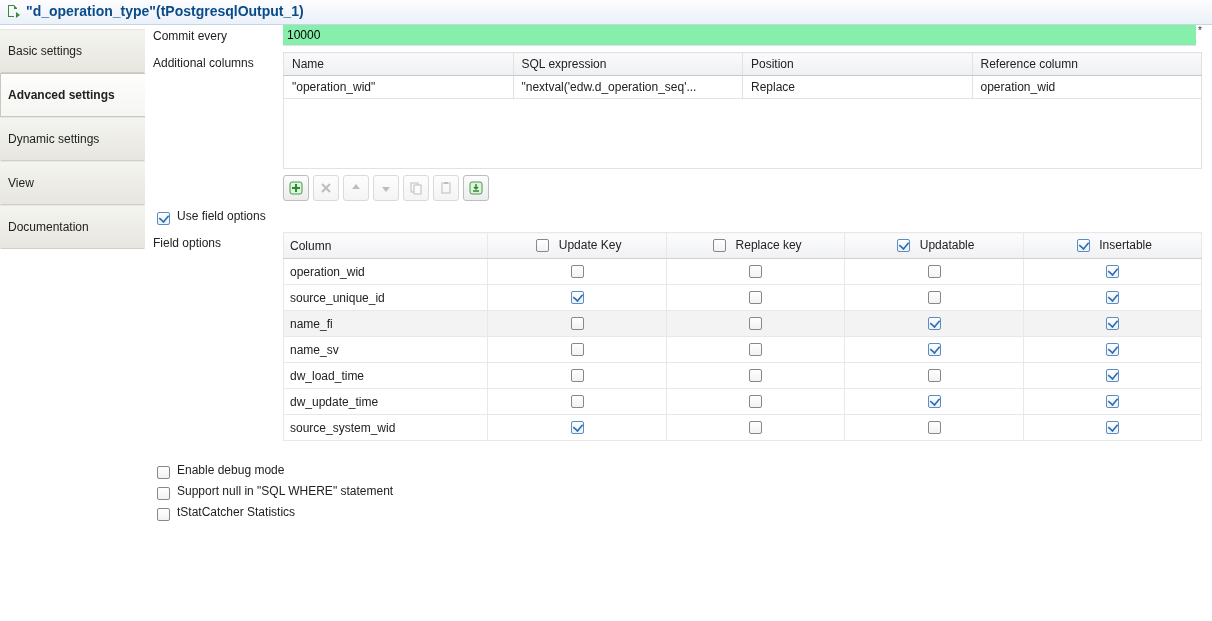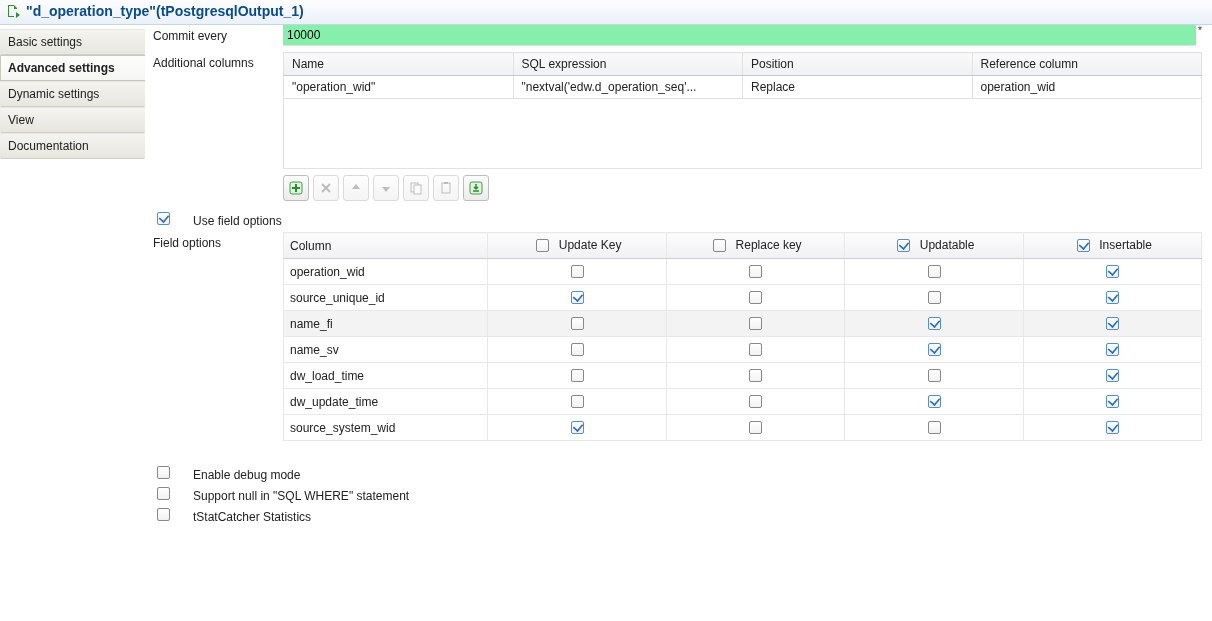--- a/index.html
+++ b/index.html
@@ -29,21 +29,21 @@
   .layout {
     display: flex;
     align-items: flex-start;
   }
   .sidebar {
     width: 145px;
     flex: 0 0 145px;
     padding-top: 4px;
   }
   .sidebar .tab {
-    padding: 5px 7px;
+    padding: 14px 7px;
     border: 1px solid transparent;
     background: linear-gradient(#f4f4f0, #e7e6df);
     border-bottom: 1px solid #d0d0c8;
     cursor: default;
     color: #222;
   }
   .sidebar .tab.active {
     background: linear-gradient(#fdfdfc, #f5f5f2);
     font-weight: bold;
     border: 1px solid #c8c8c0;
@@ -134,21 +134,21 @@
   }
   input[type=checkbox].wcb:checked { background: linear-gradient(#fdfeff,#eaf2fb); border-color:#5b8cc2;}
   input[type=checkbox].wcb:checked::after {
     content:"";
     position:absolute; left:2px; top:-1px;
     width:6px; height:9px;
     border: solid #2e6bb0;
     border-width: 0 2px 2px 0;
     transform: rotate(40deg) scale(0.8);
   }
-  .chk-line { display:flex; align-items:flex-end; gap:20px; margin: 2px 0; }
+  .chk-line { display:flex; align-items:flex-start; gap:4px; margin: 2px 0; }
   .chk-line .lbltxt { cursor: default; }
 </style>
 </head>
 <body>
 
 <div class="header-bar">
   <span class="icon">
     <svg viewBox="0 0 16 16">
         <path d="M2 2h6l3 3v1h-2V6H8V3H3v10h5v1H2z" fill="#3a8a3a"></path>
         <path d="M10 9l4 3-4 3z" fill="#3a8a3a"></path>

